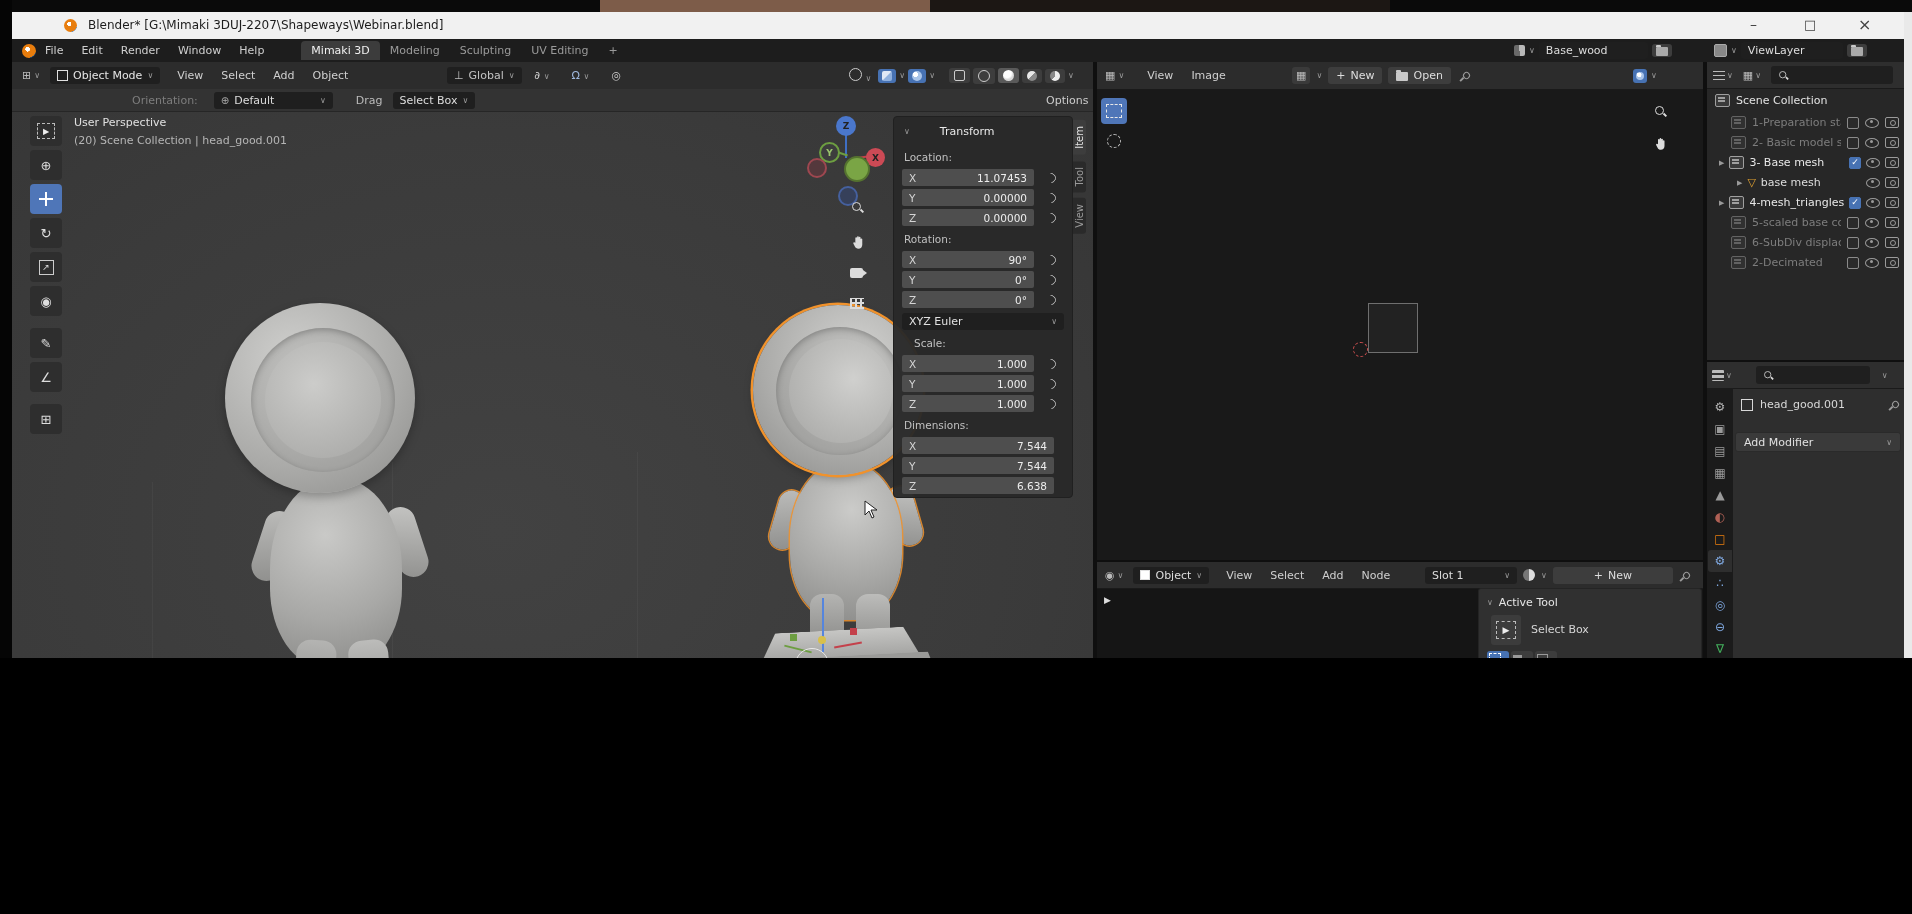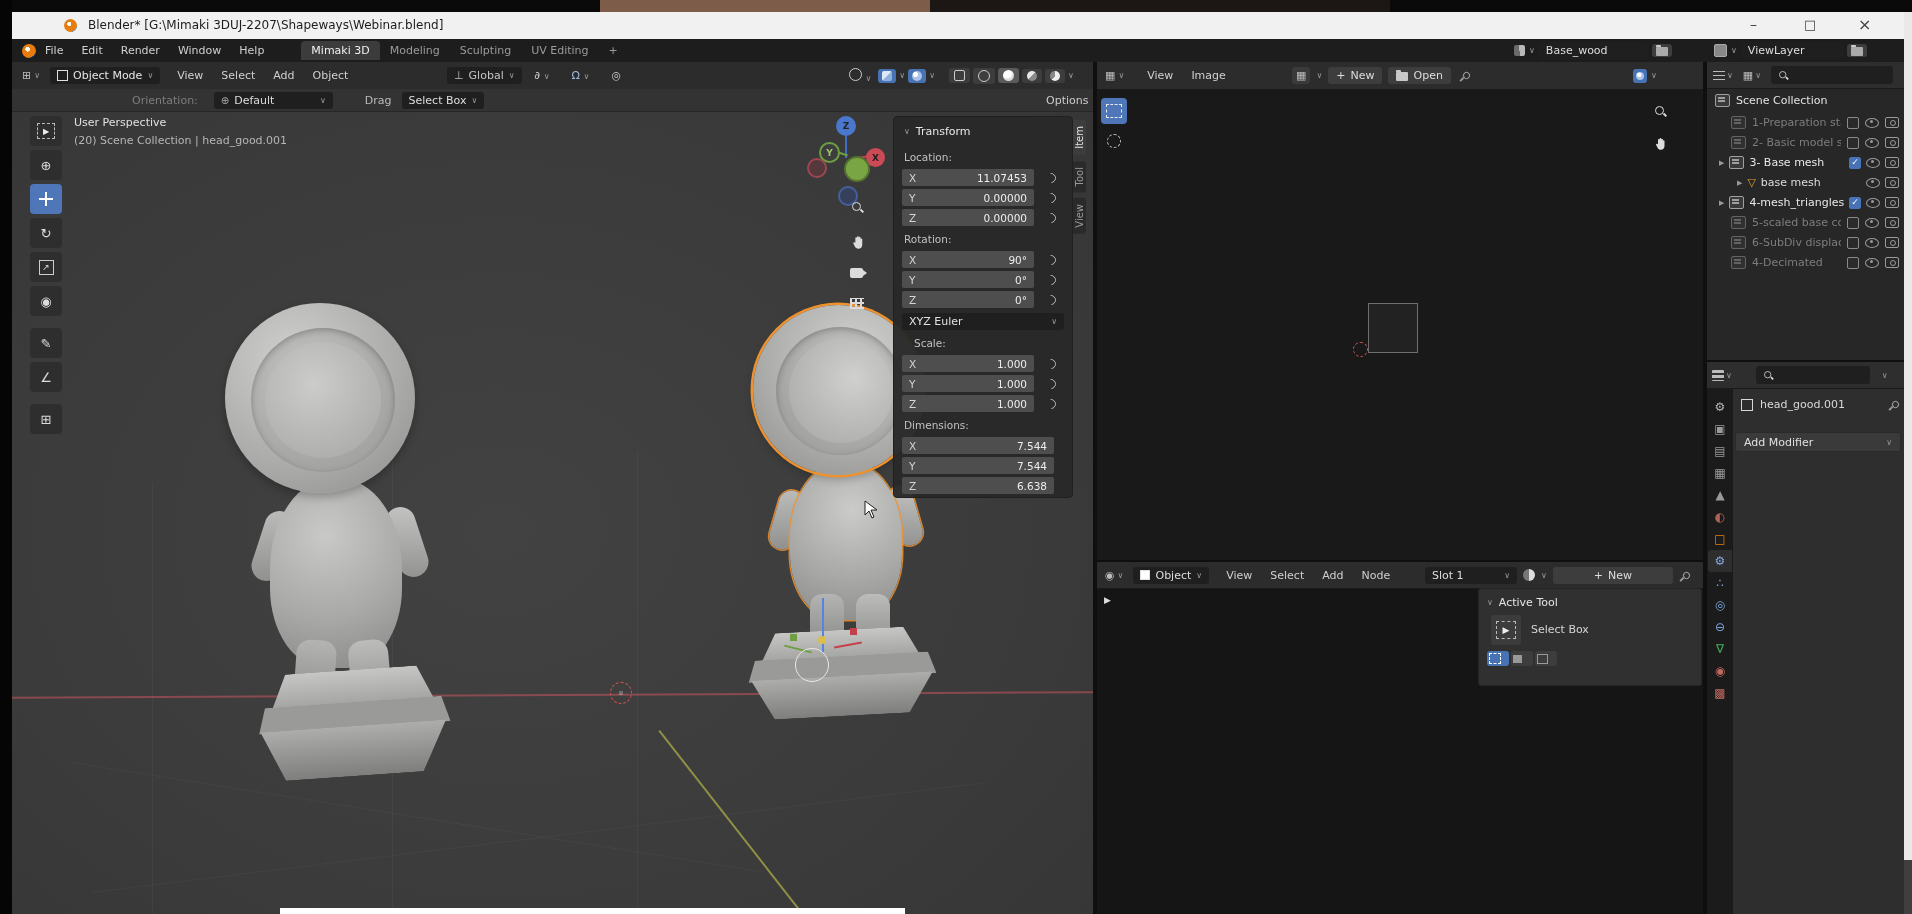--- a/index.html
+++ b/index.html
@@ -1,16 +1,16 @@
 <!DOCTYPE html>
 <html><head>
 <meta charset="utf-8">
 <style>
   html,body{margin:0;padding:0;background:#000;}
-  #root{position:relative;width:1912px;height:914px;overflow:hidden;
+  #root{position:relative;width:1912px;height:658px;overflow:hidden;
         font-family:"DejaVu Sans","Liberation Sans",sans-serif;font-size:11px;color:#c3c3c3;}
   .abs{position:absolute;}
   .row{display:flex;align-items:center;}
   .hdr{background:#2c2c2c;border-bottom:1px solid #1a1a1a;}
   .menu{padding:0 9px;color:#cfcfcf;cursor:default;}
   .pill{background:#1f1f1f;border-radius:3px;padding:2px 7px;display:flex;align-items:center;gap:5px;}
   .btn{background:#3d3d3d;border-radius:3px;padding:2px 8px;display:flex;align-items:center;gap:5px;color:#ddd;}
   .chev{font-size:8px;color:#999;}
   .dim{color:#7d7d7d;}
   .wsp{padding:3px 10px;color:#9a9a9a;border-radius:4px 4px 0 0;}
@@ -155,21 +155,21 @@
 
     <div class="abs row" style="left:0;top:27px;width:100%;height:22px;background:#333333;border-bottom:1px solid #262626;">
       <span class="dim" style="margin-left:120px;">Orientation:</span>
       <span class="pill" style="margin-left:16px;width:105px;justify-content:space-between;">
         <span class="row" style="gap:5px;">
             <span style="color:#aaa;font-size:10px;">⊕</span>
         <span style="color:#ddd;">Default</span>
           </span>
         <span class="chev">∨</span>
       </span>
-      <span style="margin-left:32px;color:#bbb;">Drag</span>
+      <span style="margin-left:23px;color:#bbb;">Drag</span>
       <span class="pill" style="margin-left:10px;">
         <span style="color:#ddd;">Select Box</span>
         <span class="chev">∨</span>
       </span>
       <span class="abs row" style="left:1022px;gap:4px;margin-left:12px;">
         <span style="color:#ccc;">Options</span>
         <span class="chev">∨</span>
       </span>
     </div>
 
@@ -275,21 +275,21 @@
 
     <div class="abs" style="left:1061px;top:58px;display:flex;flex-direction:column;gap:6px;">
       <span class="vtab active">Item</span>
       <span class="vtab">Tool</span>
       <span class="vtab">View</span>
     </div>
 
     <div class="abs tp" style="left:881px;top:54px;width:178px;height:380px;">
       <div class="abs row" style="left:10px;top:8px;gap:6px;">
         <span class="chev">∨</span>
-        <span style="color:#e8e8e8;">Transform</span>
+        <span style="color:#e8e8e8;margin-left:24px;">Transform</span>
       </div>
       <span class="tp-label" style="left:10px;top:34px;">Location:</span>
       <div class="tp-row" style="left:8px;top:52px;width:132px;">
           <span class="ax">X</span>
           <span class="val">11.07453</span>
         </div>
       <span class="i-anim" style="left:152px;top:56px;"></span>
       <div class="tp-row" style="left:8px;top:72px;width:132px;">
           <span class="ax">Y</span>
           <span class="val">0.00000</span>
@@ -513,21 +513,21 @@
     </div>
     <div class="abs row" style="left:24px;top:174px;gap:6px;width:168px;">
       <span class="i-coll" style="opacity:0.5;"></span>
       <span class="dim" style="flex:1;white-space:nowrap;overflow:hidden;">6-SubDiv displace</span>
       <span class="i-chk"></span>
         <span class="i-eye"></span>
         <span class="i-cam"></span>
     </div>
     <div class="abs row" style="left:24px;top:194px;gap:6px;width:168px;">
       <span class="i-coll" style="opacity:0.5;"></span>
-      <span class="dim" style="flex:1;white-space:nowrap;overflow:hidden;">4-Decimated</span>
+      <span class="dim" style="flex:1;white-space:nowrap;overflow:hidden;">2-Decimated</span>
       <span class="i-chk"></span>
         <span class="i-eye"></span>
         <span class="i-cam"></span>
     </div>
   </div>
 
   <div class="abs" style="left:1707px;top:362px;width:197px;height:552px;background:#2e2e2e;">
     <div class="abs row hdr" style="left:0;top:0;width:100%;height:26px;background:#2e2e2e;">
       <span style="margin-left:5px;width:12px;height:11px;background:linear-gradient(#bbb 0 3px,transparent 3px 5px,#bbb 5px 8px,transparent 8px 10px,#bbb 10px);border-radius:1px;"></span>
       <span class="chev" style="margin-left:2px;">∨</span>

